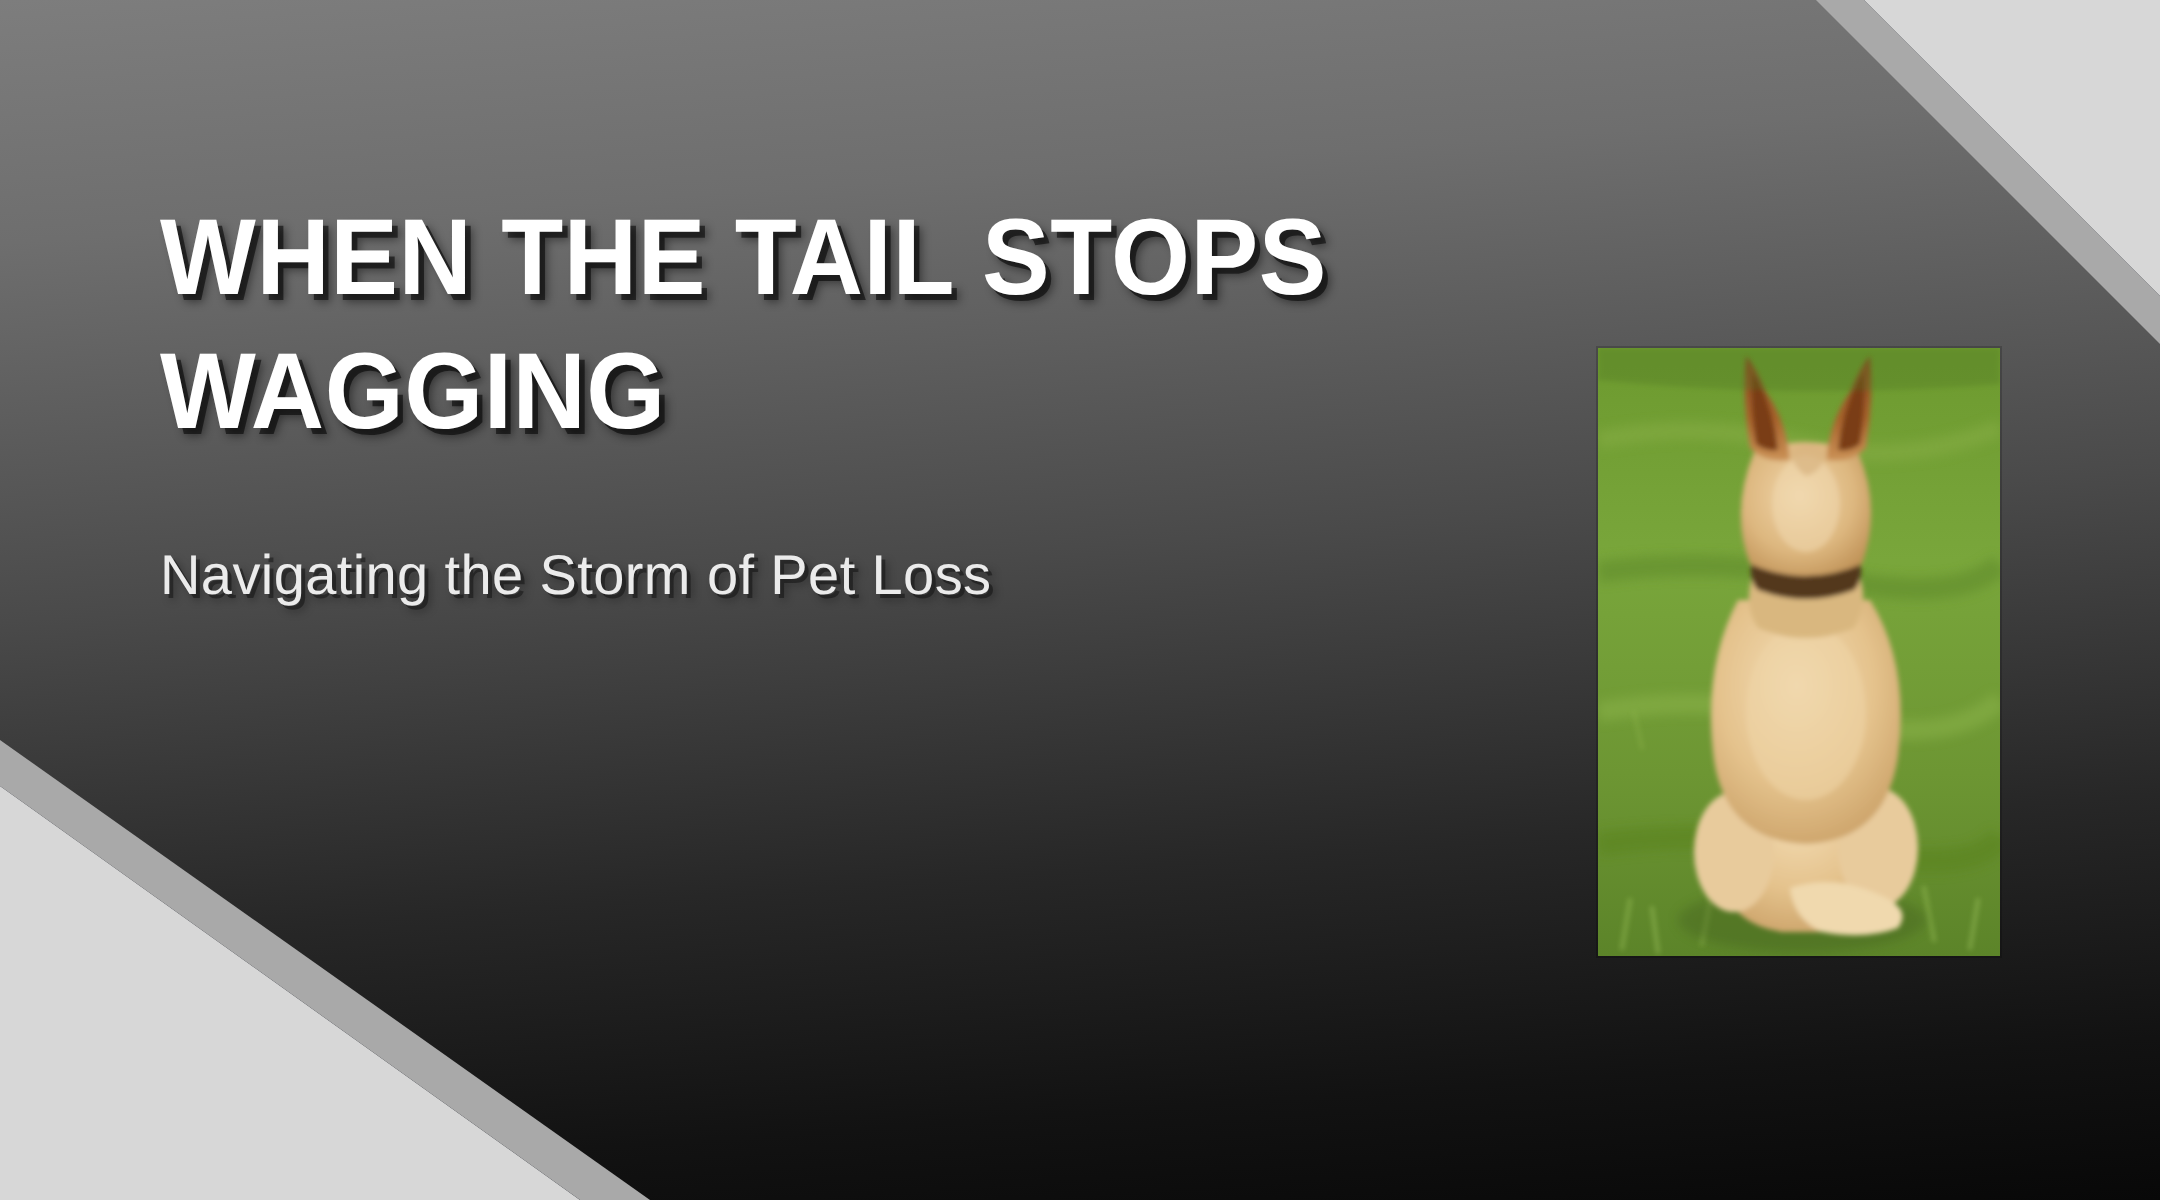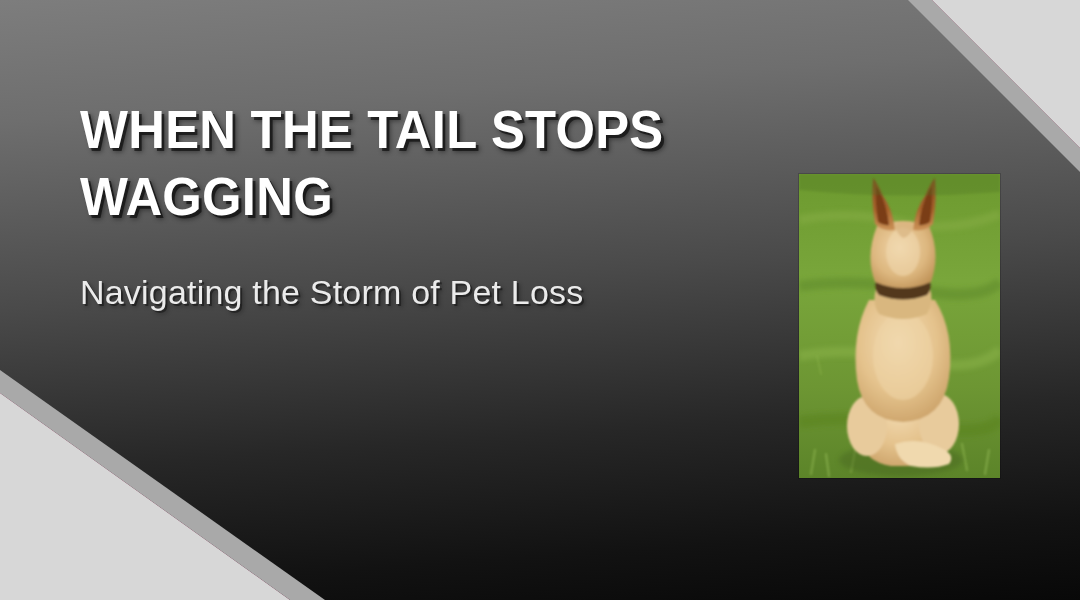--- a/index.html
+++ b/index.html
@@ -12,21 +12,21 @@
     height: 600px;
     overflow: hidden;
     font-family: "Liberation Sans", sans-serif;
   }
 
   #slide {
     position: relative;
     width: 1080px;
     height: 600px;
     overflow: hidden;
-    background: #be185d;
+    background: #0f172a;
   }
   
   .bg-main {
     position: absolute;
     inset: 0;
     background: linear-gradient(176deg, #7d7d7d 0%, #6e6e6e 18%, #4a4a4a 46%, #272727 70%, #121212 88%, #080808 100%);
     -webkit-clip-path: polygon(0 0, 932px 0, 1080px 148px, 1080px 600px, 290px 600px, 0 393px);
     clip-path: polygon(0 0, 932px 0, 1080px 148px, 1080px 600px, 290px 600px, 0 393px);
   }
 
@@ -84,21 +84,21 @@
     transform-origin: left center;
     text-shadow:
       3px 3px 0 rgba(0,0,0,0.55),
       4px 4px 5px rgba(0,0,0,0.45);
     white-space: pre-line;
   }
   .slide-subtitle {
     margin: 0;
     padding-top: 40px;
     font-family: "Liberation Sans", sans-serif;
-    font-size: 34px;
+    font-size: 28px;
     font-weight: 400;
     line-height: 1.3;
     letter-spacing: 0.2px;
     color: #ebebeb;
     text-shadow:
       2px 2px 0 rgba(0,0,0,0.38),
       3px 3px 4px rgba(0,0,0,0.35);
   }
 
   

